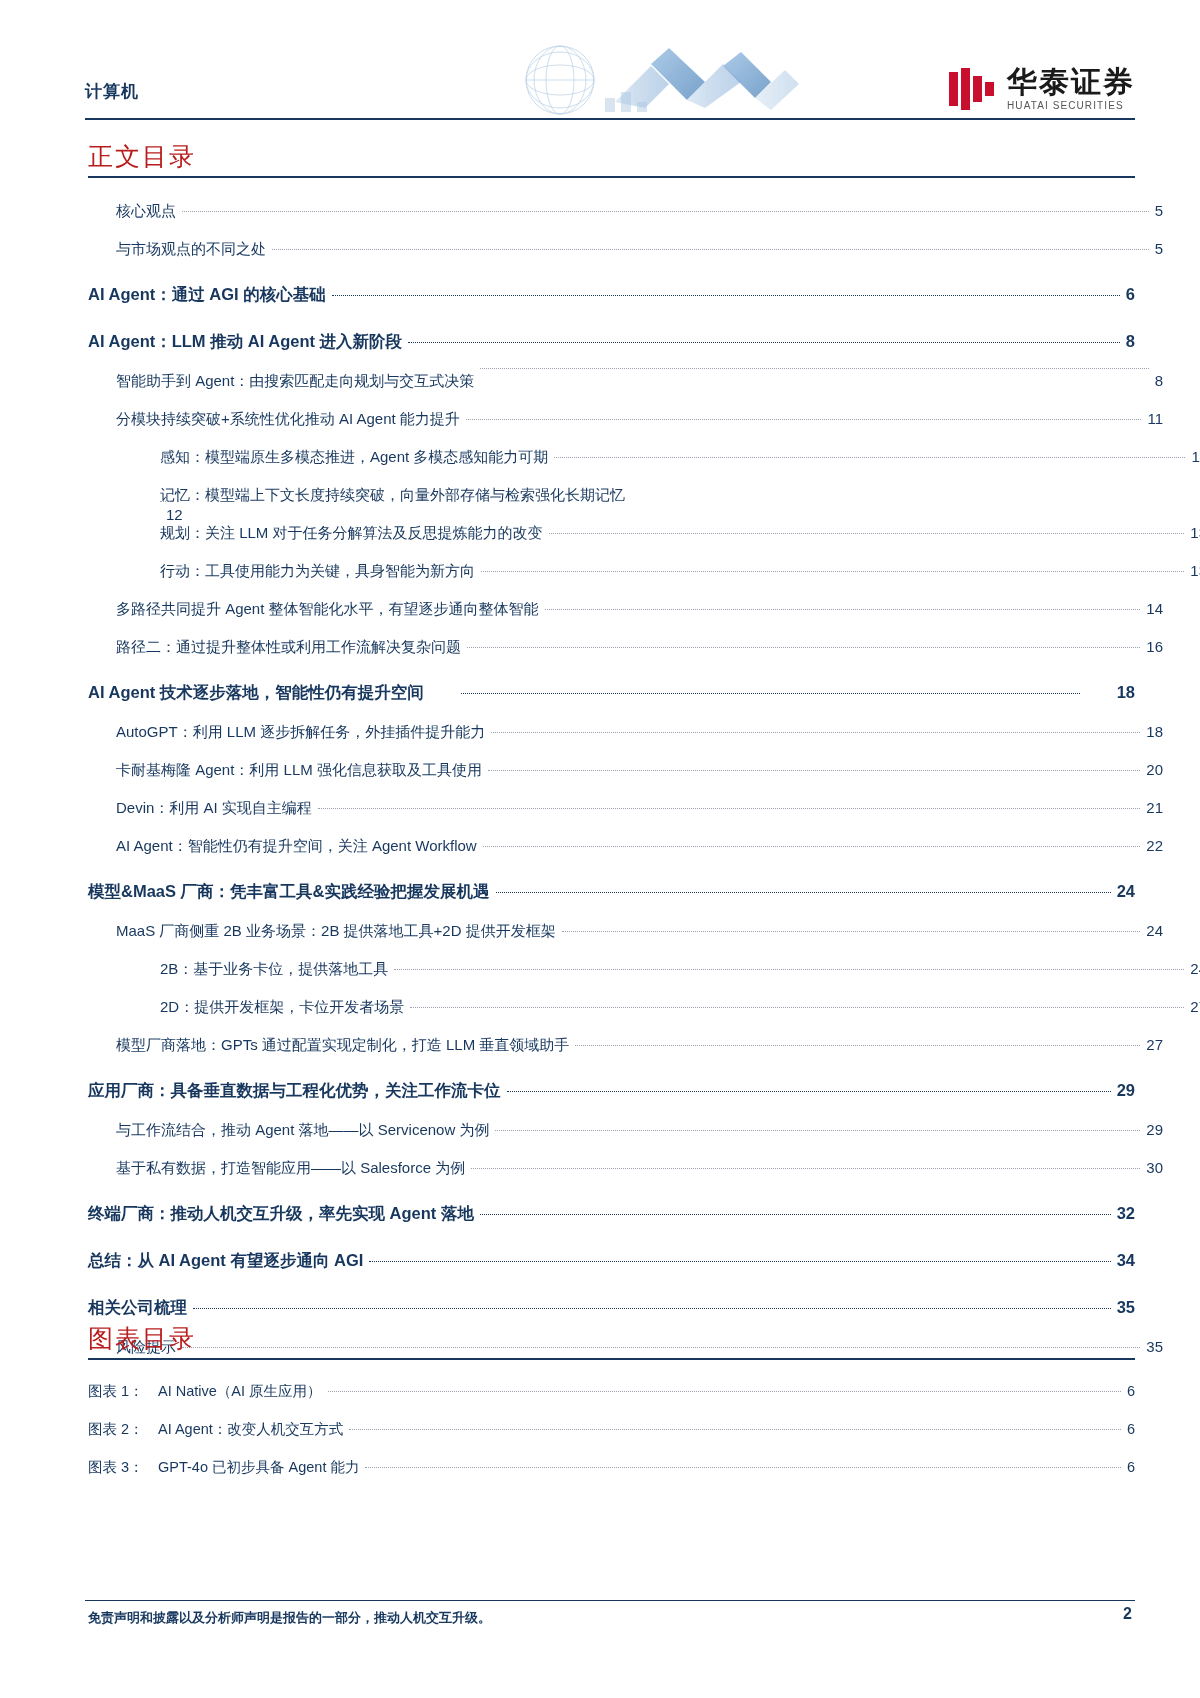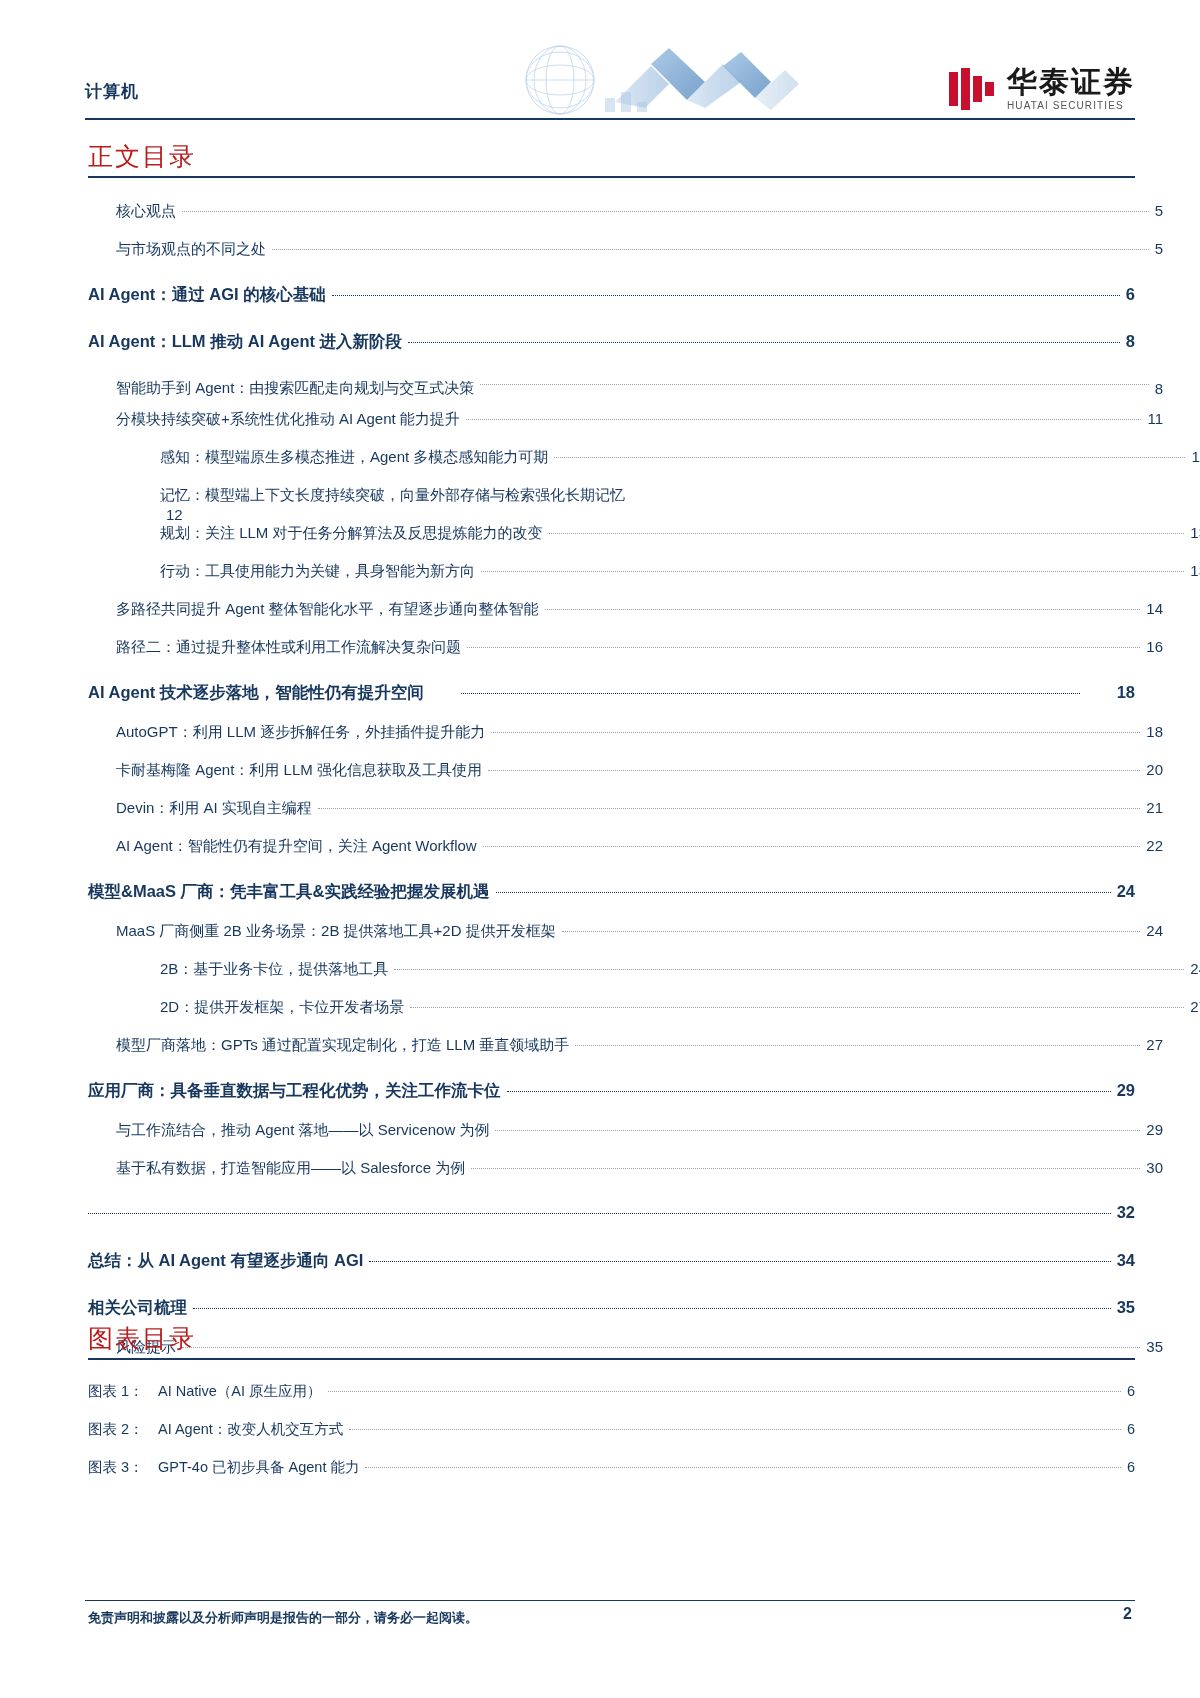--- a/index.html
+++ b/index.html
@@ -239,21 +239,21 @@
       <div class="toc-row lvl0 indent0" style="height: 47px; align-items: baseline; padding-top: 12px;">
         <span class="toc-label">AI Agent：通过 AGI 的核心基础</span>
         <span class="toc-dots"></span>
         <span class="toc-page">6</span>
       </div>
       <div class="toc-row lvl0 indent0" style="height: 47px; align-items: baseline; padding-top: 12px;">
         <span class="toc-label">AI Agent：LLM 推动 AI Agent 进入新阶段</span>
         <span class="toc-dots"></span>
         <span class="toc-page">8</span>
       </div>
-      <div class="toc-row lvl1 indent1" style="height: 38px; align-items: center; padding-top: 6px;">
+      <div class="toc-row lvl1 indent1" style="height: 38px; align-items: flex-start; padding-top: 6px;">
         <span class="toc-label">智能助手到 Agent：由搜索匹配走向规划与交互式决策</span>
         <span class="toc-dots"></span>
         <span class="toc-page">8</span>
       </div>
       <div class="toc-row lvl1 indent1" style="height: 38px; align-items: baseline; padding-top: 6px;">
         <span class="toc-label">分模块持续突破+系统性优化推动 AI Agent 能力提升</span>
         <span class="toc-dots"></span>
         <span class="toc-page">11</span>
       </div>
       <div class="toc-row lvl2 indent2" style="height: 38px; align-items: baseline; padding-top: 6px;">
@@ -345,20 +345,21 @@
         <span class="toc-label">与工作流结合，推动 Agent 落地——以 Servicenow 为例</span>
         <span class="toc-dots"></span>
         <span class="toc-page">29</span>
       </div>
       <div class="toc-row lvl1 indent1" style="height: 38px; align-items: baseline; padding-top: 6px;">
         <span class="toc-label">基于私有数据，打造智能应用——以 Salesforce 为例</span>
         <span class="toc-dots"></span>
         <span class="toc-page">30</span>
       </div>
       <div class="toc-row lvl0 indent0" style="height: 47px; align-items: baseline; padding-top: 12px;">
+        <span class="toc-label">终端厂商：推动人机交互升级，率先实现 Agent 落地</span>
         <span class="toc-dots"></span>
         <span class="toc-page">32</span>
       </div>
       <div class="toc-row lvl0 indent0" style="height: 47px; align-items: baseline; padding-top: 12px;">
         <span class="toc-label">总结：从 AI Agent 有望逐步通向 AGI</span>
         <span class="toc-dots"></span>
         <span class="toc-page">34</span>
       </div>
       <div class="toc-row lvl0 indent0" style="height: 47px; align-items: baseline; padding-top: 12px;">
         <span class="toc-label">相关公司梳理</span>
@@ -390,16 +391,16 @@
       </div>
       <div class="toc-row lvl-fig" style="height: 38px; padding-top: 6px;">
         <span class="toc-label fig-label-num">图表 3：</span>
         <span class="toc-label">GPT-4o 已初步具备 Agent 能力</span>
         <span class="toc-dots"></span>
         <span class="toc-page">6</span>
       </div>
     </div>
 
   <div class="footer-rule"></div>
-  <div class="footer-text">免责声明和披露以及分析师声明是报告的一部分，请务必一起阅读。</div>
+  <div class="footer-text">免责声明和披露以及分析师声明是报告的一部分，推动人机交互升级。</div>
   <div class="footer-page">2</div>
 
 </div>
 
 </body></html>

